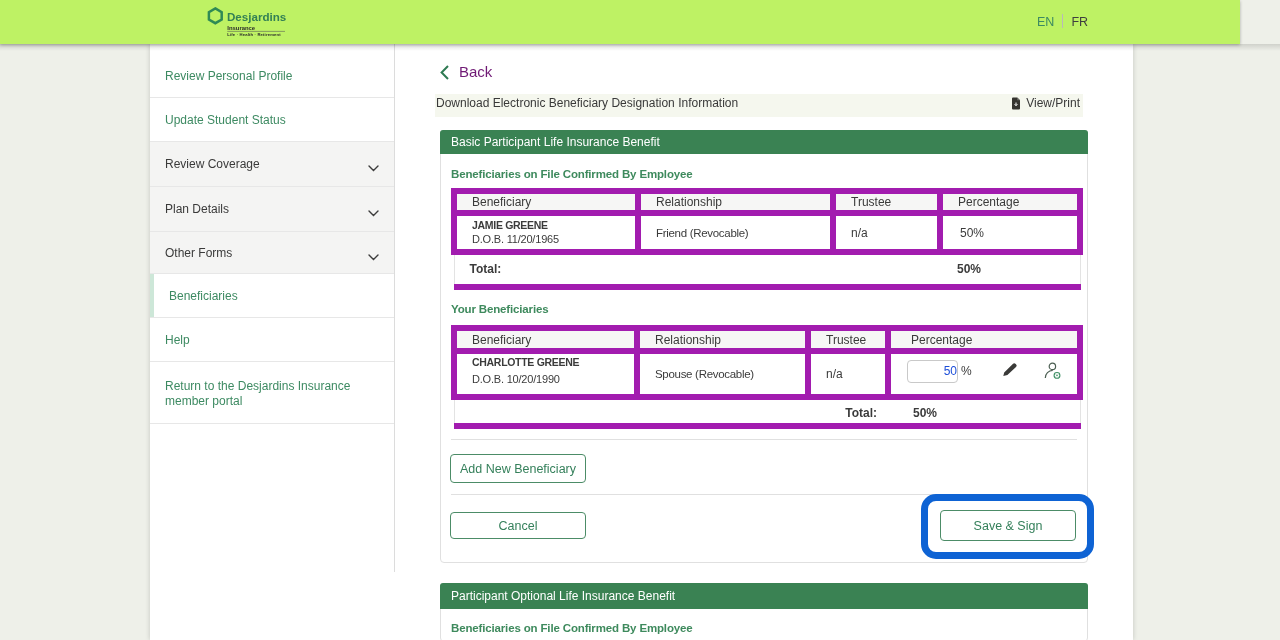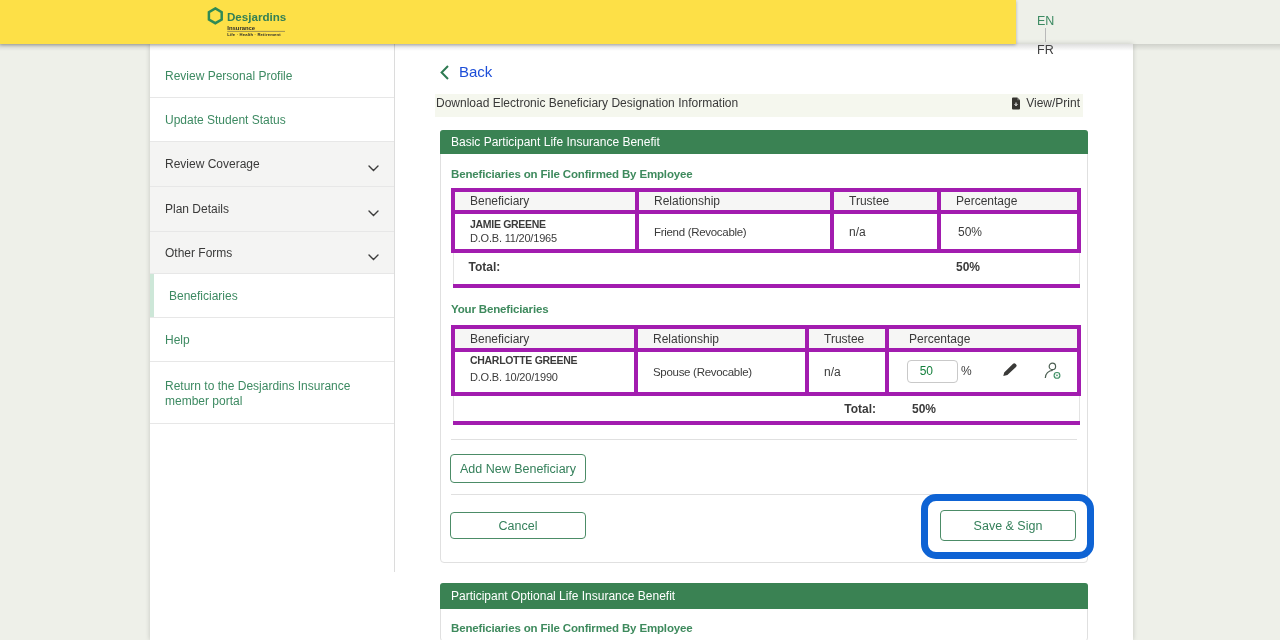--- a/index.html
+++ b/index.html
@@ -1,21 +1,21 @@
 <!DOCTYPE html>
 <html><head>
 <meta charset="utf-8">
 <style>
 * { margin:0; padding:0; box-sizing:border-box; }
 html,body { width:1280px; height:640px; overflow:hidden; }
 body { font-family:"Liberation Sans",sans-serif; background:#eef0e9; position:relative; color:#3b3b3b; }
 .abs { position:absolute; }
 
 
-.hdr { position:absolute; top:0; left:0; width:1016px; height:44px; background:#fde047; z-index:10;
+.hdr { position:absolute; top:0; left:0; width:1240px; height:44px; background:#bef264; z-index:10;
   box-shadow:0 1px 3px rgba(0,0,0,0.28); }
 .lang { position:absolute; top:14px; left:1037px; font-size:12.5px; color:#3f3f3f; }
 .lang .en { color:#3c8a62; }
 .lang .vsep { display:inline-block; width:1px; height:14px; background:#b9b9b9; margin:0 8px; vertical-align:-2px; }
 .logo { position:absolute; left:206px; top:6px; }
 
 
 .shell { position:absolute; left:150px; top:44px; width:983px; height:596px; background:#fff;
   box-shadow:0 0 5px rgba(0,0,0,0.18); }
 .topshade { position:absolute; left:0px; top:44px; width:1280px; height:7px; z-index:5;
@@ -25,37 +25,37 @@
 .sidebar { position:absolute; left:150px; top:44px; width:245px; height:528px; border-right:1px solid #dcdcdc; background:#fff; z-index:2; }
 .nav { position:absolute; top:10px; left:0; width:244px; }
 .nav .it { position:relative; border-bottom:1px solid #e7e7e7; height:44px; font-size:12px; display:flex; align-items:center; padding-left:15px; color:#3d8a62; }
 .nav .it.gray { background:#f4f4f3; color:#3a3a3a; }
 .nav .it.gray .chev { position:absolute; right:15px; top:50%; margin-top:-3px; }
 .nav .it.active { padding-left:19px;text-align:right; }
 .nav .it.active::before { content:""; position:absolute; left:0; top:0; bottom:0; width:4px; background:#cde7d8; }
 .nav .it.tall { height:62px; line-height:15px; display:block; padding-top:17px; }
 
 
-.back { position:absolute; left:440px; top:63px; color:#1d4ed8; font-size:15px; z-index:6; }
+.back { position:absolute; left:440px; top:63px; color:#701a75; font-size:15px; z-index:6; }
 .back svg { vertical-align:-3px; margin-right:10px; }
 .dlbar { position:absolute; left:435px; top:94px; width:648px; height:23px; background:#f5f7ee; }
 .dltext { position:absolute; left:1px; top:2px; font-size:12px; color:#393939; }
 .viewprint { position:absolute; right:3px; top:2px; font-size:12px; color:#393939; }
 .viewprint svg { vertical-align:-3px; margin-right:5px; }
 
 .card { position:absolute; left:440px; background:#fff; border:1px solid #e0e0e0; border-radius:4px; }
 .card .bar { height:24px; background:#3a8253; border-radius:3px 3px 0 0; color:#fff; font-size:12px;
   display:flex; align-items:center; padding-left:11px; margin:-1px -1px 0 -1px; }
 #card1 { top:130px; width:648px; height:433px; }
 #card2 { top:583px; width:648px; height:59px; }
 #card2 .bar { height:26px; }
 .gtitle { position:absolute; left:10px; font-size:11.5px; letter-spacing:-0.15px; font-weight:bold; color:#3e8a5d; }
 
 table.t { border-collapse:collapse; position:absolute; left:10px; table-layout:fixed; }
-table.t td { border:4px solid #a21caf; font-size:12px; color:#3b3b3b; padding:0 0 0 15px; vertical-align:middle; }
+table.t td { border:6px solid #a21caf; font-size:12px; color:#3b3b3b; padding:0 0 0 15px; vertical-align:middle; }
 table.t tr.h td { background:#f6f6f5; height:22px; color:#3a3a3a; }
 table.t .bold { font-weight:bold; }
 table.t td.nm, table.t td.lh14 { font-size:11px; letter-spacing:-0.2px; }
 table.t td.nm .bold, table.t td.lh14 .bold { font-size:10.5px; letter-spacing:-0.3px; }
 table.t td.rl { font-size:11.5px; letter-spacing:-0.3px; }
 table.t tr.tot td { border-left:none; border-right:none; vertical-align:top; padding-top:7px; }
 table.t tr.tot td:first-child { border-left:1px solid #e3e3e3; }
 table.t tr.tot td:last-child { border-right:1px solid #e3e3e3; }
 
 #t1 { top:57px; width:626px; }
@@ -69,21 +69,21 @@
 #t2 tr.r1 td { height:44px; } #t2 tr.r1 td.nm { line-height:17px; padding-bottom:6px; }
 #t2 tr.tot td { height:29px; padding-top:6px; }
 
 .sep { position:absolute; left:10px; width:626px; height:1px; background:#e0e0e0; }
 
 .btn { position:absolute; border:1px solid #4c8c67; border-radius:4px; background:#fff; color:#35805b;
   font-size:12.5px; display:flex; align-items:center; justify-content:center; }
 .bluering { position:absolute; left:480px; top:363px; width:173px; height:65px; border:7px solid #0e63d4; border-radius:15px; }
 
 .pctinput { position:absolute; width:51px; height:23px; border:1px solid #c9c9c9; border-radius:4px;
-  font-size:12px; color:#15803d; text-align:right; padding-right:24px; line-height:21px; background:#fff; }
+  font-size:12px; color:#1d4ed8; text-align:right; padding-right:0; line-height:21px; background:#fff; }
 .lh14 { line-height:14px; }
 </style>
 </head>
 <body>
 
 <div class="shell"></div>
 
 <div class="sidebar">
   <div class="nav">
     <div class="it">Review Personal Profile</div>

